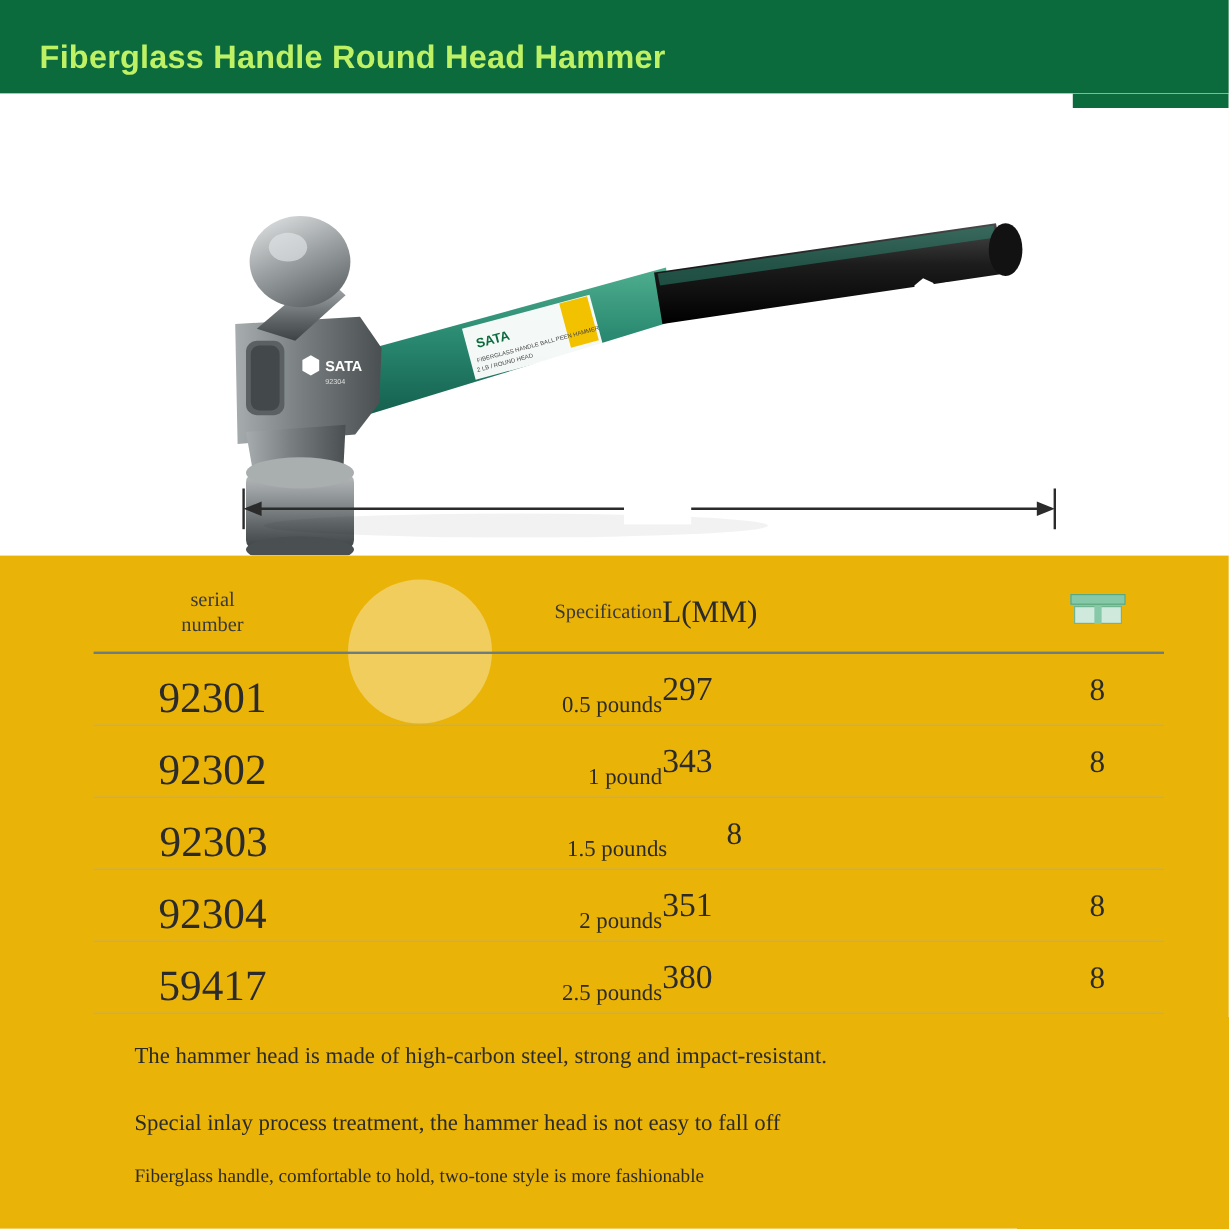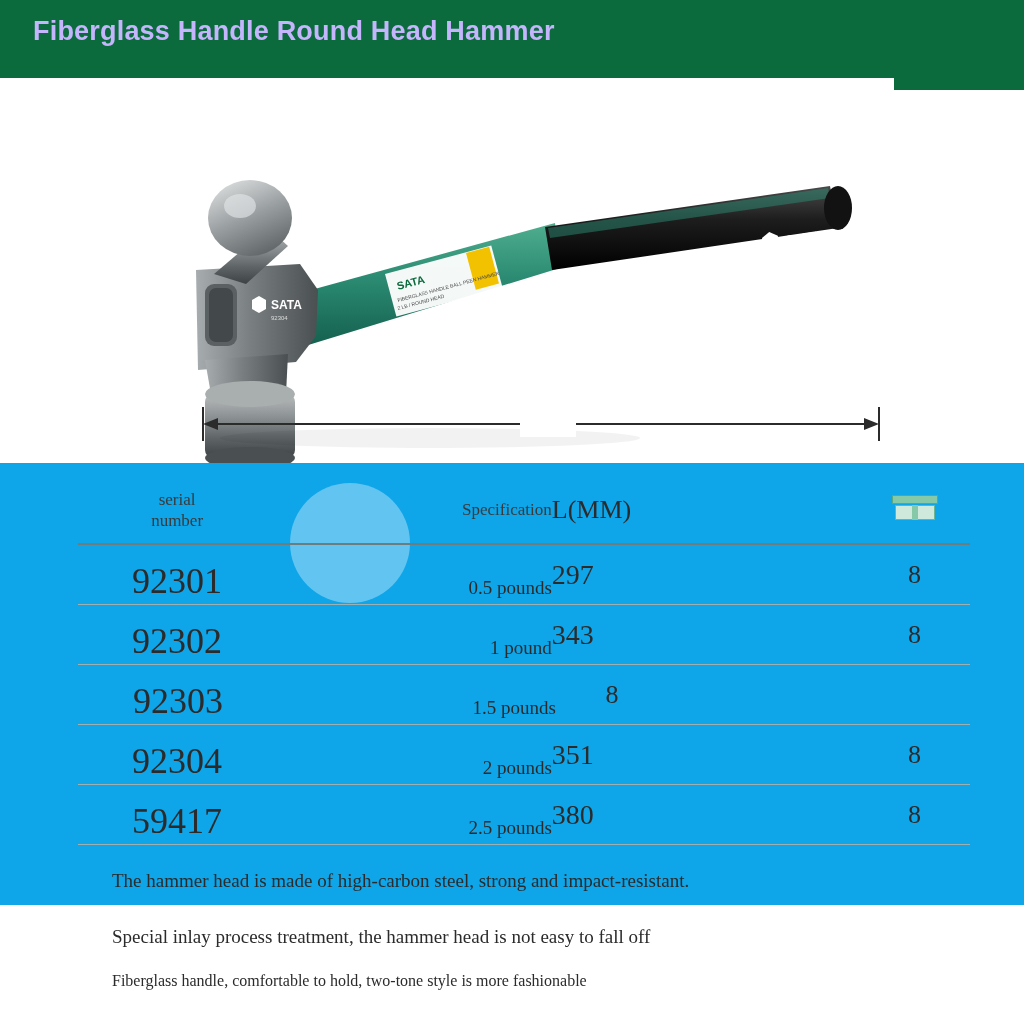--- a/index.html
+++ b/index.html
@@ -26,24 +26,24 @@
     left: 0;
     top: 0;
     width: 1024px;
     height: 78px;
     background: #0c6b3d;
     box-sizing: border-box;
   }
   .header-title {
     position: absolute;
     left: 33px;
-    top: 16px;
+    top: 33px;
     font-size: 27px;
     font-weight: bold;
-    color: #c4b5fd;
+    color: #bef264;
     letter-spacing: 0.2px;
     white-space: nowrap;
   }
 
   
   .photo-area {
     position: absolute;
     left: 0;
     top: 78px;
     width: 1024px;
@@ -81,22 +81,22 @@
     color: #2b2b2b;
     font-family: "Liberation Serif", serif;
   }
 
   
   .spec-panel {
     position: absolute;
     left: 0;
     top: 463px;
     width: 1024px;
-    height: 442px;
-    background: #0ea5e9;
+    height: 561px;
+    background: #eab308;
   }
   .table {
     position: absolute;
     left: 78px;
     top: 14px;
     width: 892px;
   }
   .row {
     display: flex;
     align-items: center;

